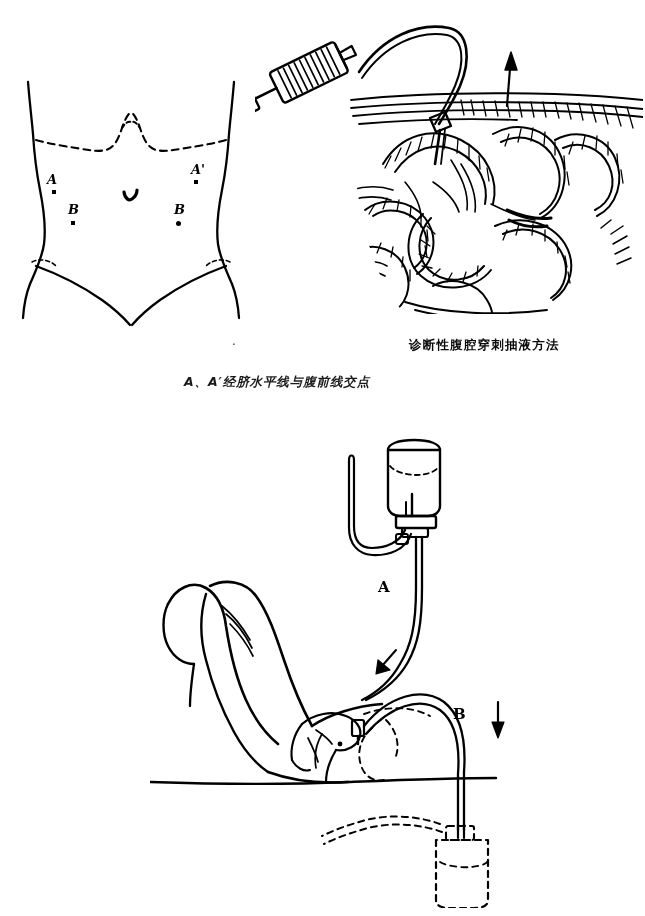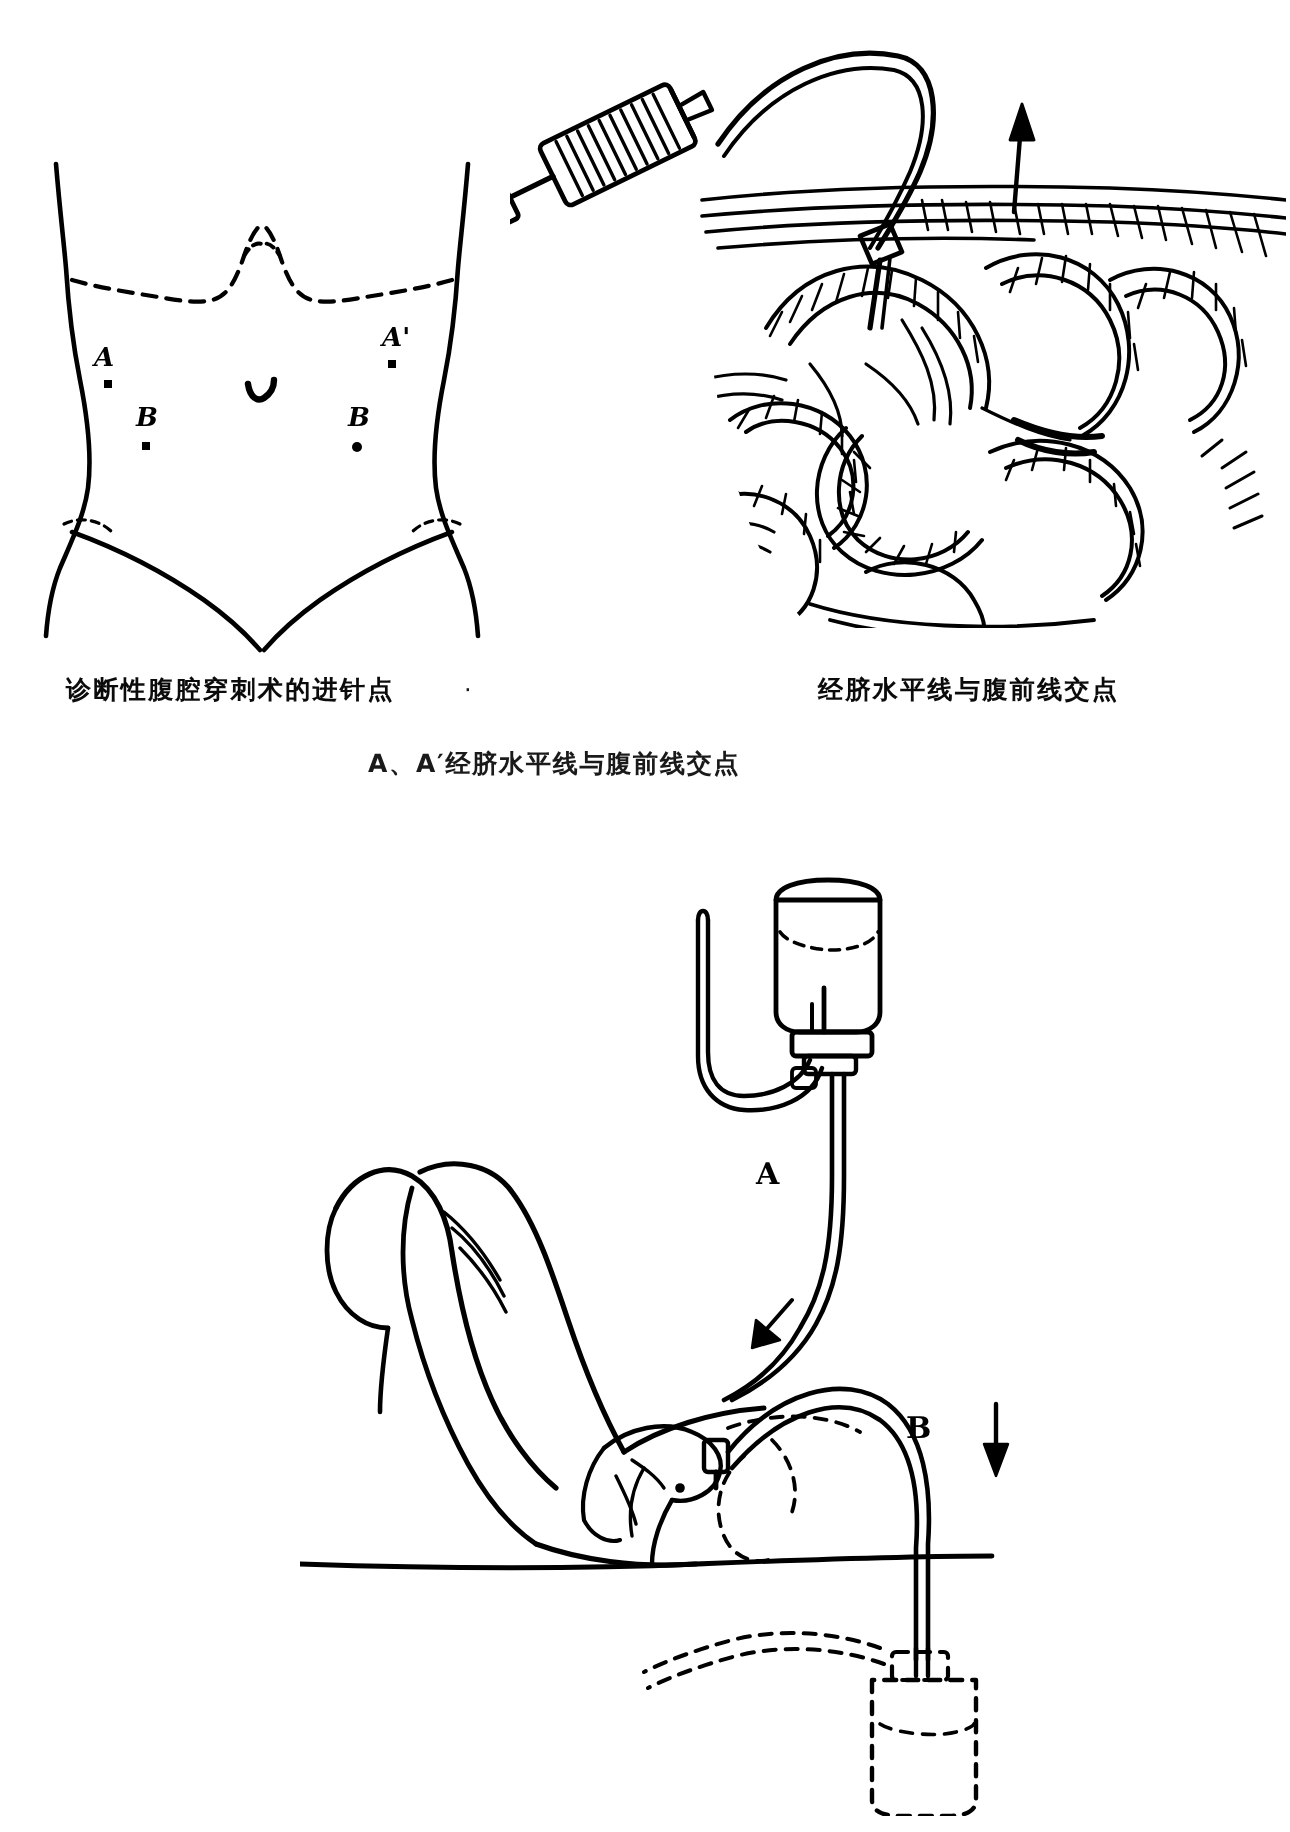--- a/index.html
+++ b/index.html
@@ -37,20 +37,21 @@
   .cap-main {
     font-size: 12.5px;
     font-weight: 600;
     letter-spacing: 1.2px;
     filter: contrast(1.15);
   }
   .cap-legend {
     font-size: 12.5px;
     font-weight: 600;
     letter-spacing: 0.9px;
+    font-style: italic;
   }
 
   
   .pt-label {
     position: absolute;
     font-family: "DejaVu Serif", serif;
     font-size: 13px;
     font-style: italic;
     font-weight: 700;
     color: #000;
@@ -309,24 +310,23 @@
 
           <g stroke-width="1.9">
             <path d="M150,288 C188,300 244,302 292,296"></path>
             <path d="M160,296 C198,306 248,308 292,304"></path>
           </g>
         </g>
       </g>
     </svg>
   </div>
 
-  <div class="cap cap-main" style="left:33px; top:337px;">诊断性腹腔穿刺术的进针点</div>
   <div class="cap" style="left:232px; top:338px; font-size:12px;">·</div>
 
-  <div class="cap cap-main" style="left:409px; top:337px;">经脐水平线与腹前线交点</div>
+  <div class="cap cap-main" style="left:409px; top:337px;">诊断性腹腔穿刺抽液方法</div>
 
   <div class="cap cap-legend" style="left:184px; top:374px;">A、A′经脐水平线与腹前线交点</div>
 
   <div class="fig" style="left:150px; top:438px; width:390px; height:470px;">
     <svg class="inkart" width="390" height="470" viewBox="0 0 390 470">
       <g fill="none" stroke="#000" stroke-linecap="round" stroke-linejoin="round">
 
         <g>
 
           <path d="M238,12 L238,68 C238,74 243,78 250,78 L278,78

